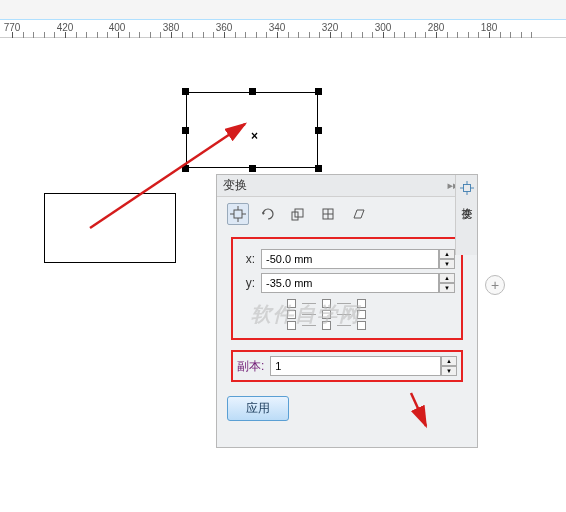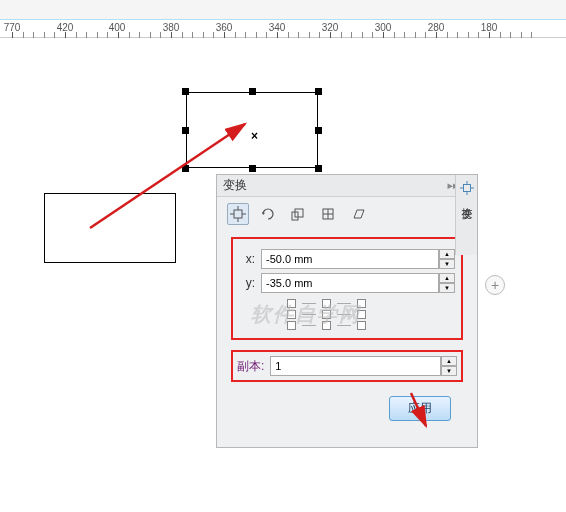--- a/index.html
+++ b/index.html
@@ -56,21 +56,21 @@
   .checkbox-row input { width: 13px; height: 13px; }
   
   .anchor-grid { margin: 6px 0 0 48px; }
   .anchor-grid-row { display: flex; gap: 6px; margin: 2px 0; align-items: center; }
   .anchor-pt { width: 9px; height: 9px; border: 1px solid #888; background: #fff; }
   .anchor-line { width: 14px; height: 1px; background: #aaa; }
   
   .copy-row { margin: 10px 14px; padding: 4px; display: flex; align-items: center; gap: 6px; }
   .copy-label { color: #701a75; }
   
-  .apply-row { display: flex; justify-content: flex-end; padding: 4px 26px; }
+  .apply-row { display: flex; padding: 4px 10px; }
   .apply-btn { background: linear-gradient(#e8f3ff, #bcdcf7); border: 1px solid #5a9fd4; border-radius: 3px; padding: 3px 18px; color: #1a3a5a; cursor: pointer; font-size: 12px; }
   
   .arrow-apply { position: absolute; left: 408px; top: 390px; pointer-events: none; }
   
   .side-tab { position: absolute; right: 0; top: 0; width: 22px; height: 80px; background: #e8eaec; border-left: 1px solid #ccc; display: flex; flex-direction: column; align-items: center; padding-top: 6px; gap: 4px; }
   .side-tab-icon { width: 14px; height: 14px; color: #3a7aaf; }
   .side-tab-text { writing-mode: vertical-rl; font-size: 11px; color: #333; }
   
   .plus-circle { position: absolute; right: -28px; top: 100px; width: 20px; height: 20px; border: 1px solid #bbb; border-radius: 50%; display: flex; align-items: center; justify-content: center; color: #888; font-size: 14px; background: #f8f8f8; }
 </style>

